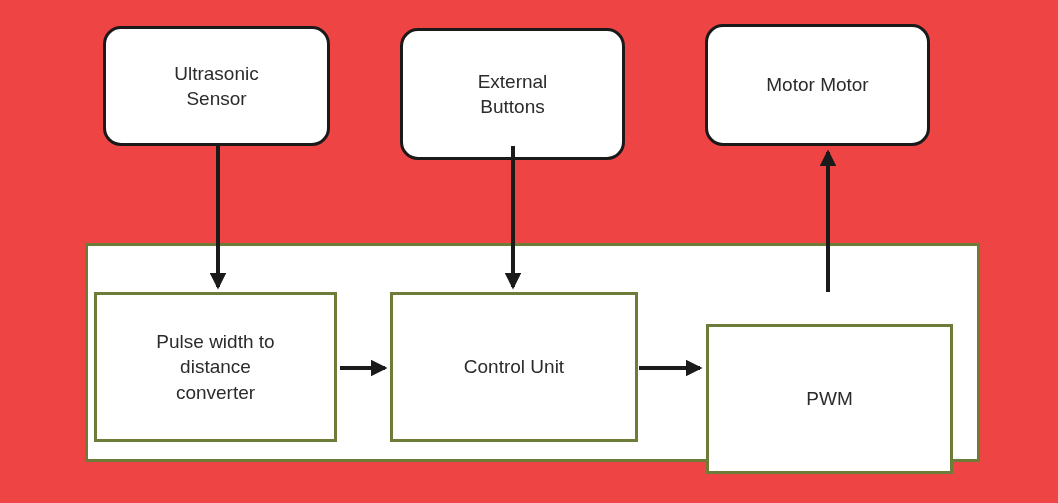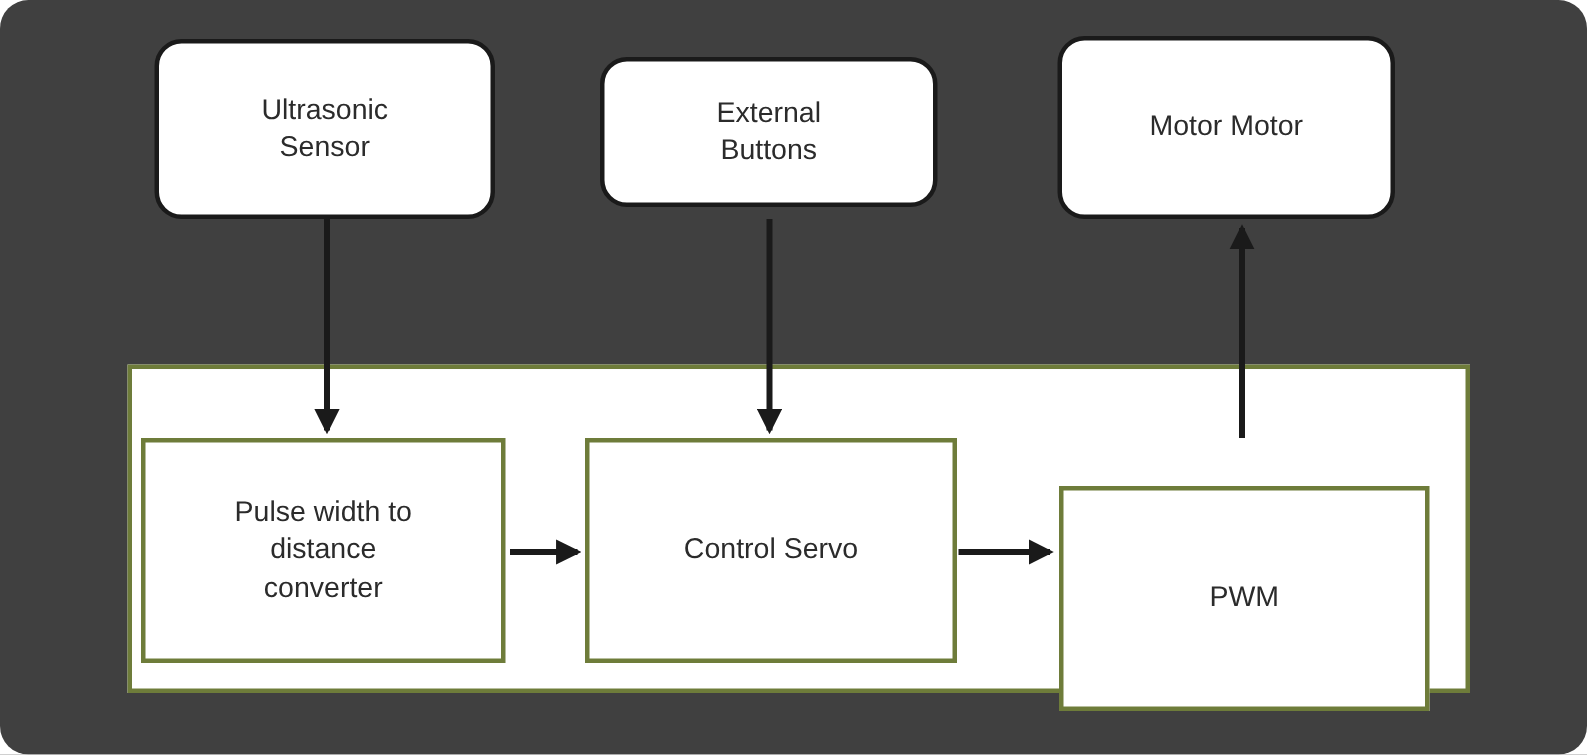--- a/index.html
+++ b/index.html
@@ -4,24 +4,23 @@
 <style>
   html, body {
     margin: 0;
     padding: 0;
     background: #ffffff;
   }
   .canvas {
     position: relative;
     width: 1058px;
     height: 503px;
-    background: #404040;
+    background: #ef4444;
     overflow: hidden;
     font-family: "Liberation Sans", sans-serif;
-    border-radius: 19px;
   }
   .node {
     position: absolute;
     box-sizing: border-box;
     background: #ffffff;
     display: flex;
     align-items: center;
     justify-content: center;
     text-align: center;
   }
@@ -39,21 +38,21 @@
   .group-box {
     position: absolute;
     box-sizing: border-box;
     border: 3px solid #6e7c3a;
     background: #ffffff;
   }
   .inner-node {
     border: 3px solid #6e7c3a;
   }
   #ultrasonic-box { left: 103px; top: 26px;  width: 227px; height: 120px; }
-  #buttons-box    { left: 400px; top: 38px;  width: 225px; height: 100px; justify-content: center; }
+  #buttons-box    { left: 400px; top: 28px;  width: 225px; height: 132px; justify-content: center; }
   #servo-box      { left: 705px; top: 24px;  width: 225px; height: 122px; }
   #group-box      { left: 85px;  top: 243px; width: 895px; height: 219px; }
   #converter-box  { left: 94px;  top: 292px; width: 243px; height: 150px; }
   #control-box    { left: 390px; top: 292px; width: 248px; height: 150px; }
   #pwm-box        { left: 706px; top: 292px; width: 247px; height: 150px; margin-top: 32px; }
   .arrow-layer {
     position: absolute;
     left: 0; top: 0;
     width: 1058px;
     height: 503px;
@@ -81,21 +80,21 @@
     <div class="label">Motor Motor</div>
   </div>
 
   <div class="node inner-node" id="converter-box">
     <div class="label">Pulse width to
 distance
 converter</div>
   </div>
 
   <div class="node inner-node" id="control-box">
-    <div class="label">Control Servo</div>
+    <div class="label">Control Unit</div>
   </div>
 
   <div class="node inner-node" id="pwm-box">
     <div class="label">PWM</div>
   </div>
 
   <svg class="arrow-layer" viewBox="0 0 1058 503" xmlns="http://www.w3.org/2000/svg">
     <defs>
       <marker id="ah" viewBox="0 0 10 10" refX="8.5" refY="5" markerWidth="4.2" markerHeight="4.2" orient="auto">
         <path d="M 0 0 L 10 5 L 0 10 z" fill="#1a1a1a"></path>

